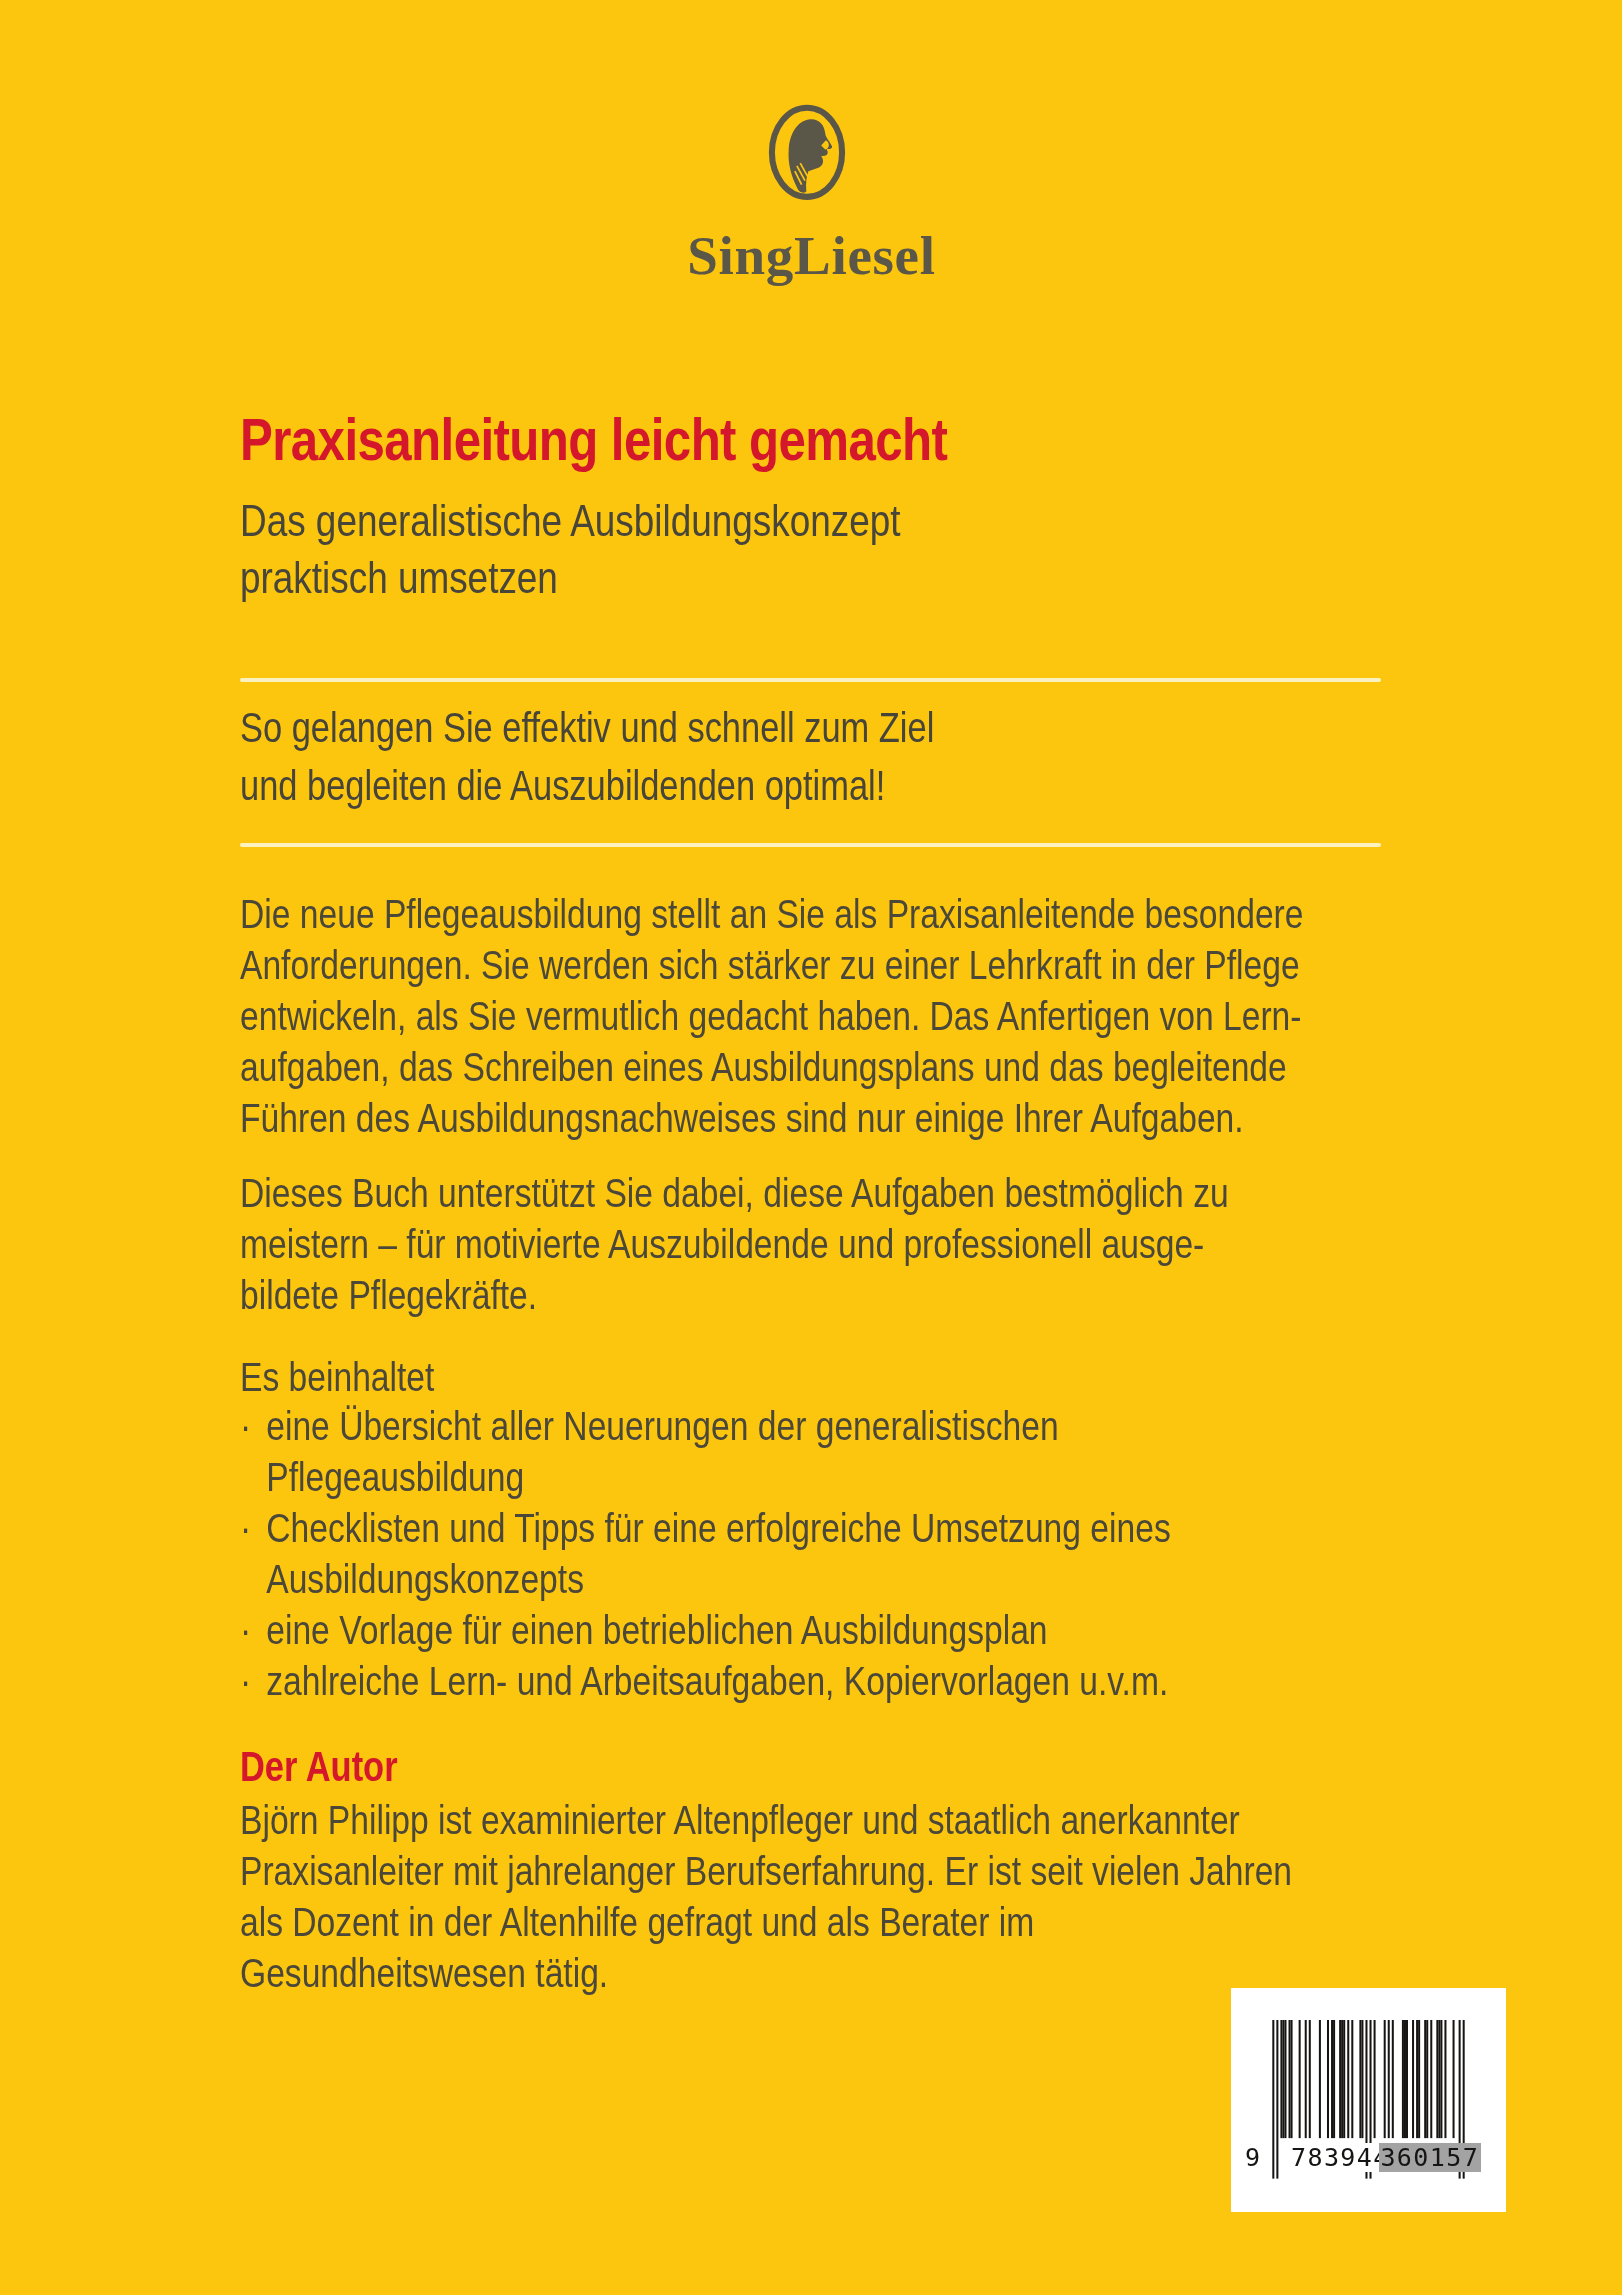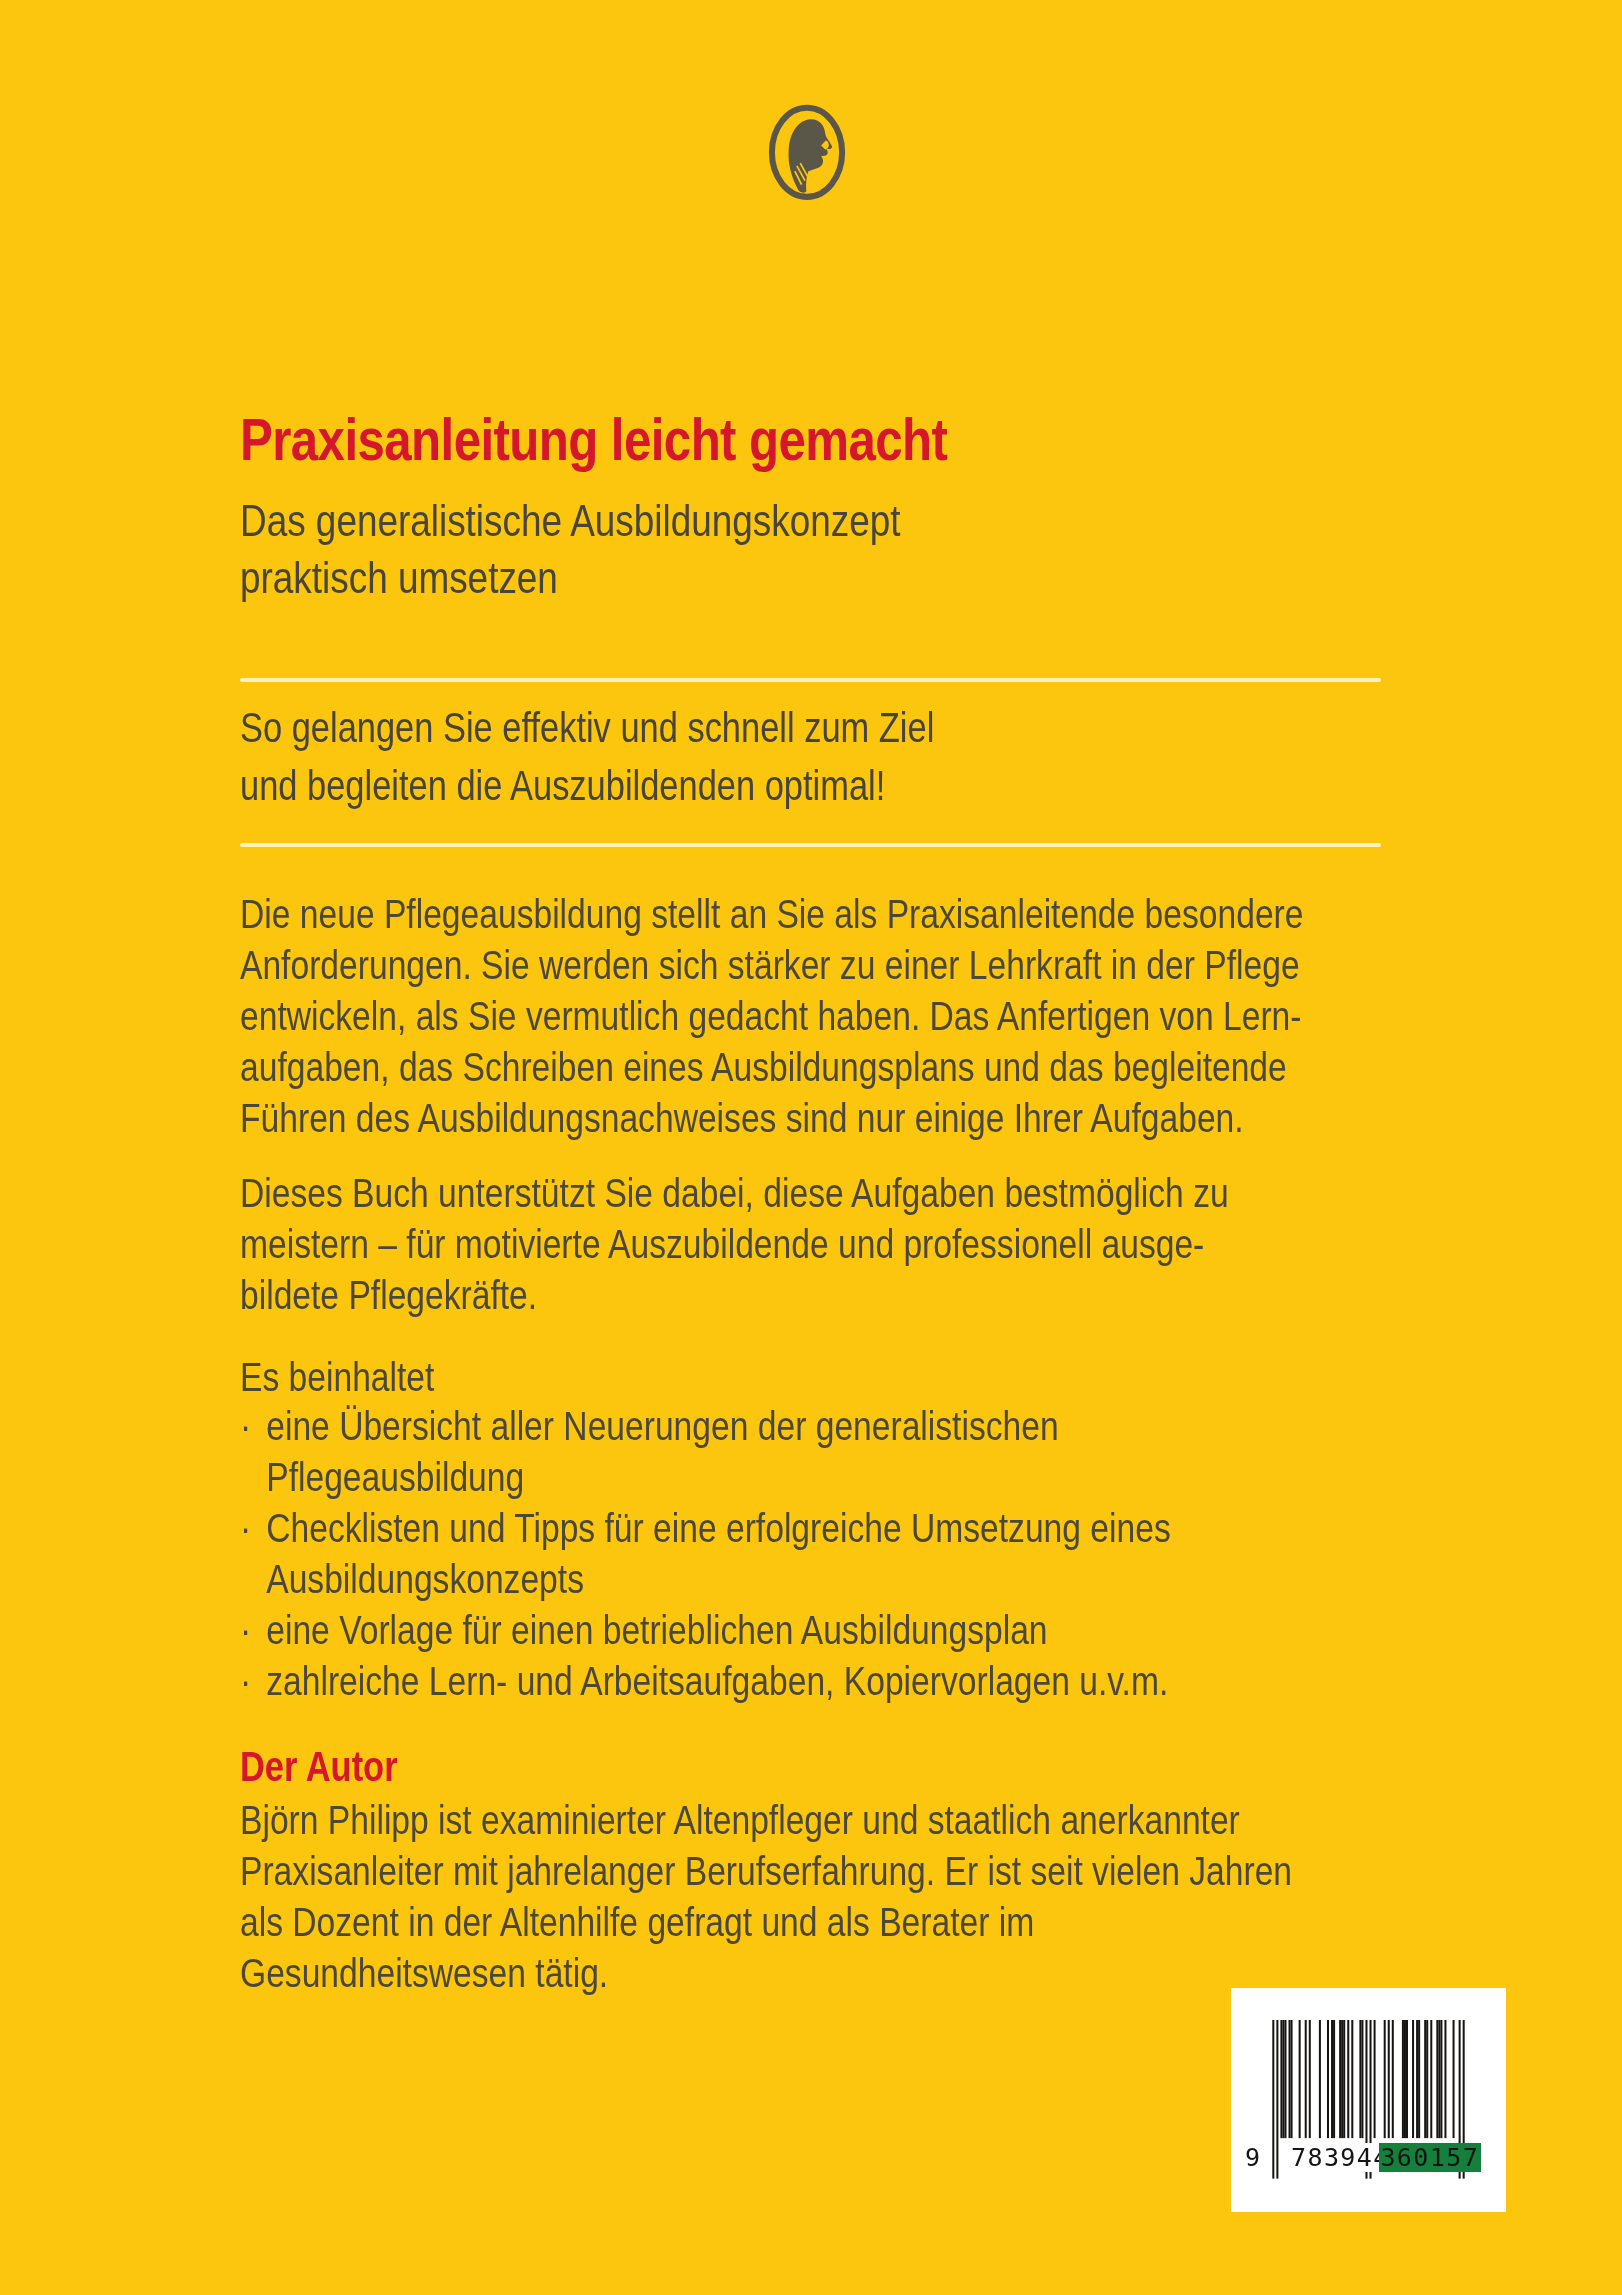--- a/index.html
+++ b/index.html
@@ -114,21 +114,21 @@
     position: absolute;
     top: 123px;
     font-family: "DejaVu Sans Mono", monospace;
     font-size: 25px;
     letter-spacing: 1.4px;
     color: #161513;
     background: transparent;
   }
   #bc-d1 { left: -27px; }
   #bc-d2 { left: 17.6px;  background: #fff; padding: 0 1.4px; }
-  #bc-d3 { left: 107px; background: #15803d; padding: 0 1.4px; }
+  #bc-d3 { left: 107px; background: #a3a3a3; padding: 0 1.4px; }
 </style>
 </head>
 <body>
 
 <div id="cover">
 
   <svg id="logo-mark" class="abs" viewBox="0 0 130 160" width="88" height="108">
     <ellipse cx="65" cy="76" rx="52" ry="66" fill="none" stroke="#5b5748" stroke-width="9"></ellipse>
     <path fill="#5b5748" d="M52 132
       C 42 112, 36 94, 38 70
@@ -143,20 +143,21 @@
       C 77 101, 72 102, 67 104
       C 64 113, 63 122, 64 134
       C 60 137, 55 136, 52 132 Z"></path>
     <path fill="#fdc60e" d="M93 58 C 99 61, 99 70, 92 72 L 86 66 Z"></path>
     <g stroke="#fdc60e" stroke-width="2.5">
       <line x1="50" y1="96" x2="62" y2="118"></line>
       <line x1="55" y1="92" x2="67" y2="114"></line>
       <line x1="47" y1="104" x2="57" y2="124"></line>
     </g>
   </svg>
+  <div id="logo-word" class="abs">SingLiesel</div>
 
   <div id="title" class="abs txt">Praxisanleitung leicht gemacht</div>
   <div id="subtitle" class="abs txt">Das generalistische Ausbildungskonzept
 praktisch umsetzen</div>
 
   <div id="rule-top" class="abs rule"></div>
   <div id="slogan" class="abs txt">So gelangen Sie effektiv und schnell zum Ziel
 und begleiten die Auszubildenden optimal!</div>
   <div id="rule-bottom" class="abs rule"></div>
 

